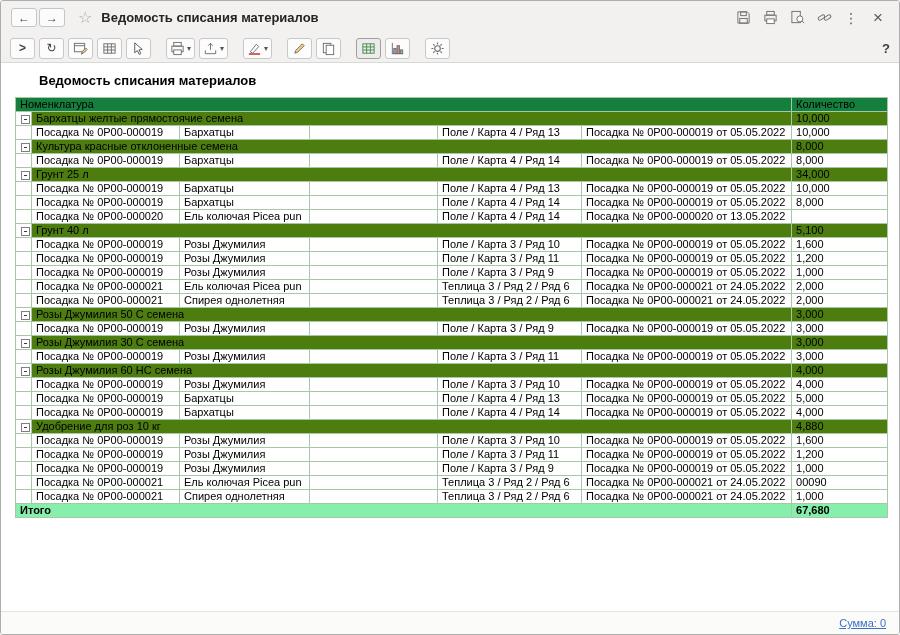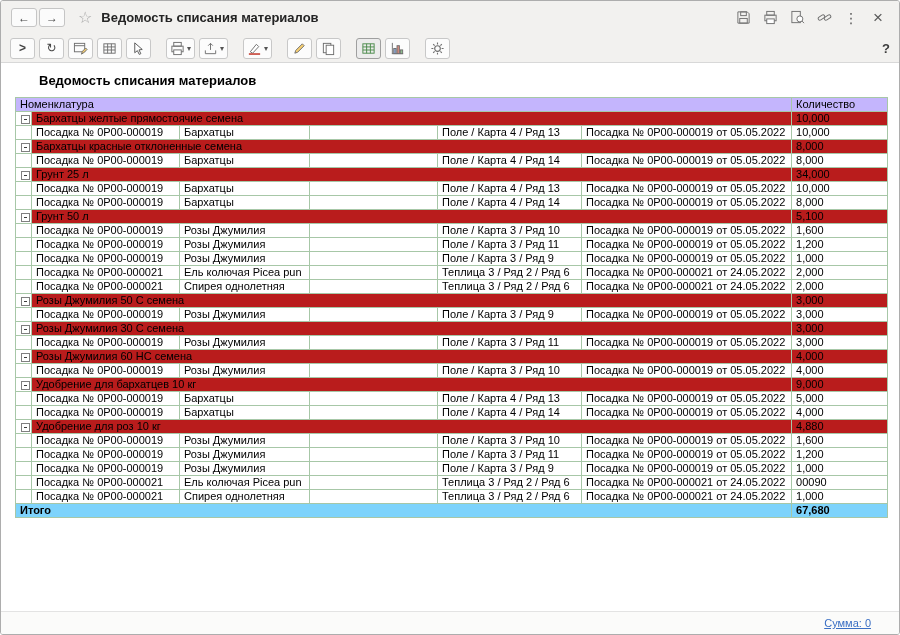--- a/index.html
+++ b/index.html
@@ -61,43 +61,43 @@
   .report { flex: 1 1 auto; background: #fff; padding: 7px 14px 0 14px; overflow: hidden; }
   .report-title { font-size: 13px; font-weight: bold; margin: 3px 0 9px 24px; }
   table.grid { border-collapse: collapse; table-layout: fixed; width: 872px; font-size: 11px; }
   .grid th, .grid td {
     border: 1px solid #a7c7a7;
     padding: 0 4px;
     height: 14px; line-height: 13px;
     overflow: hidden; white-space: nowrap;
     text-align: left; font-weight: normal;
   }
-  .grid thead th { background: #c4b5fd; }
+  .grid thead th { background: #15803d; }
   .hnom { padding-left: 22px; }
-  .group-row td { background: #b91c1c; }
+  .group-row td { background: #4d7c0f; }
   .group-row td.exp-cell { background: #fff; }
-  .total-row td { background: #7dd3fc; font-weight: bold; }
+  .total-row td { background: #86efac; font-weight: bold; }
   .tlabel { padding-left: 22px; }
   .doc { padding-left: 14px; }
   .qty { text-align: right; margin-left: 40px; }
   .exp-cell { padding: 0 2px; background: #fff; }
   .expander {
     display: inline-block; width: 9px; height: 9px;
     border: 1px solid #7f7f7f; background: #fff; position: relative;
     vertical-align: middle; margin-left: 1px; cursor: pointer;
   }
   .expander::after {
     content: ""; position: absolute; left: 2px; right: 2px; top: 3px; height: 1px; background: #3c3c3c;
   }
   
   .statusbar {
     height: 23px; flex: 0 0 23px;
     background: #fbfbfa; border-top: 1px solid #e3e3e3;
     display: flex; align-items: center; justify-content: flex-end;
-    padding: 0 28px;
+    padding: 0 13px;
   }
   .sum-link { color: #3a6fc4; font-size: 11px; text-decoration: underline; cursor: pointer; }
 </style>
 </head>
 <body>
 
 <div class="titlebar">
   <div class="navpair">
     <button class="navbtn">
         <span>←</span>
@@ -281,21 +281,21 @@
           <td class="exp-cell"></td>
           <td class="doc">Посадка № 0Р00-000019</td>
           <td>Бархатцы</td>
           <td></td>
           <td>Поле / Карта 4 / Ряд 13</td>
           <td>Посадка № 0Р00-000019 от 05.05.2022</td>
           <td class="qty">10,000</td>
         </tr>
         <tr class="group-row">
           <td class="exp-cell"><span class="expander"></span></td>
-          <td colspan="5">Бархатцы красные отклоненные семена</td>
+          <td colspan="5">Культура красные отклоненные семена</td>
           <td class="qty">8,000</td>
         </tr>
         <tr class="detail-row">
           <td class="exp-cell"></td>
           <td class="doc">Посадка № 0Р00-000019</td>
           <td>Бархатцы</td>
           <td></td>
           <td>Поле / Карта 4 / Ряд 14</td>
           <td>Посадка № 0Р00-000019 от 05.05.2022</td>
           <td class="qty">8,000</td>
@@ -316,23 +316,32 @@
         </tr>
         <tr class="detail-row">
           <td class="exp-cell"></td>
           <td class="doc">Посадка № 0Р00-000019</td>
           <td>Бархатцы</td>
           <td></td>
           <td>Поле / Карта 4 / Ряд 14</td>
           <td>Посадка № 0Р00-000019 от 05.05.2022</td>
           <td class="qty">8,000</td>
         </tr>
-        <tr class="group-row">
-          <td class="exp-cell"><span class="expander"></span></td>
-          <td colspan="5">Грунт 50 л</td>
+        <tr class="detail-row">
+          <td class="exp-cell"></td>
+          <td class="doc">Посадка № 0Р00-000020</td>
+          <td>Ель колючая Picea pun</td>
+          <td></td>
+          <td>Поле / Карта 4 / Ряд 14</td>
+          <td>Посадка № 0Р00-000020 от 13.05.2022</td>
+          <td class="qty"></td>
+        </tr>
+        <tr class="group-row">
+          <td class="exp-cell"><span class="expander"></span></td>
+          <td colspan="5">Грунт 40 л</td>
           <td class="qty">5,100</td>
         </tr>
         <tr class="detail-row">
           <td class="exp-cell"></td>
           <td class="doc">Посадка № 0Р00-000019</td>
           <td>Розы Джумилия</td>
           <td></td>
           <td>Поле / Карта 3 / Ряд 10</td>
           <td>Посадка № 0Р00-000019 от 05.05.2022</td>
           <td class="qty">1,600</td>
@@ -408,25 +417,20 @@
         </tr>
         <tr class="detail-row">
           <td class="exp-cell"></td>
           <td class="doc">Посадка № 0Р00-000019</td>
           <td>Розы Джумилия</td>
           <td></td>
           <td>Поле / Карта 3 / Ряд 10</td>
           <td>Посадка № 0Р00-000019 от 05.05.2022</td>
           <td class="qty">4,000</td>
         </tr>
-        <tr class="group-row">
-          <td class="exp-cell"><span class="expander"></span></td>
-          <td colspan="5">Удобрение для бархатцев 10 кг</td>
-          <td class="qty">9,000</td>
-        </tr>
         <tr class="detail-row">
           <td class="exp-cell"></td>
           <td class="doc">Посадка № 0Р00-000019</td>
           <td>Бархатцы</td>
           <td></td>
           <td>Поле / Карта 4 / Ряд 13</td>
           <td>Посадка № 0Р00-000019 от 05.05.2022</td>
           <td class="qty">5,000</td>
         </tr>
         <tr class="detail-row">

